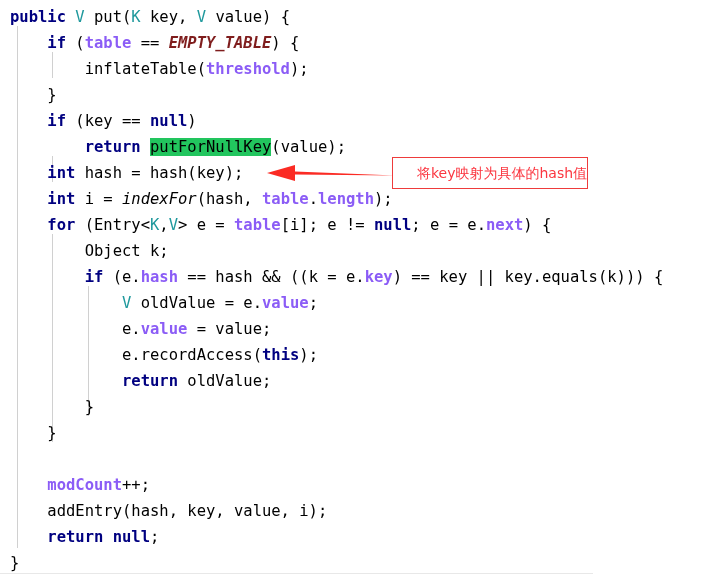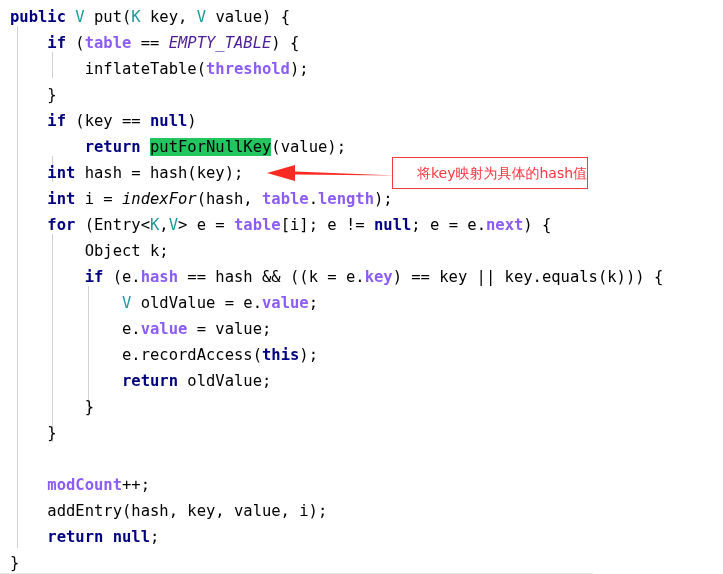--- a/index.html
+++ b/index.html
@@ -39,21 +39,21 @@
     height: 26px;
     position: relative;
     padding-left: 10px;
     white-space: pre;
   }
 
   
   .kw      { color: #000080; font-weight: bold; }      
   .gen     { color: #20999d; }                          
   .field   { color: #8b5cf6; font-weight: bold; }       
-  .constf  { color: #4c1d95; font-weight: normal; font-style: italic; } 
+  .constf  { color: #7f1d1d; font-weight: bold; font-style: italic; } 
   .statfn  { color: #000000; font-style: italic; }      
   .plain   { color: #000000; }
   .hl      { background: #22c55e; }                      
 
   
   .guide {
     position: absolute;
     width: 1px;
     background: #d0d0d0;
   }

